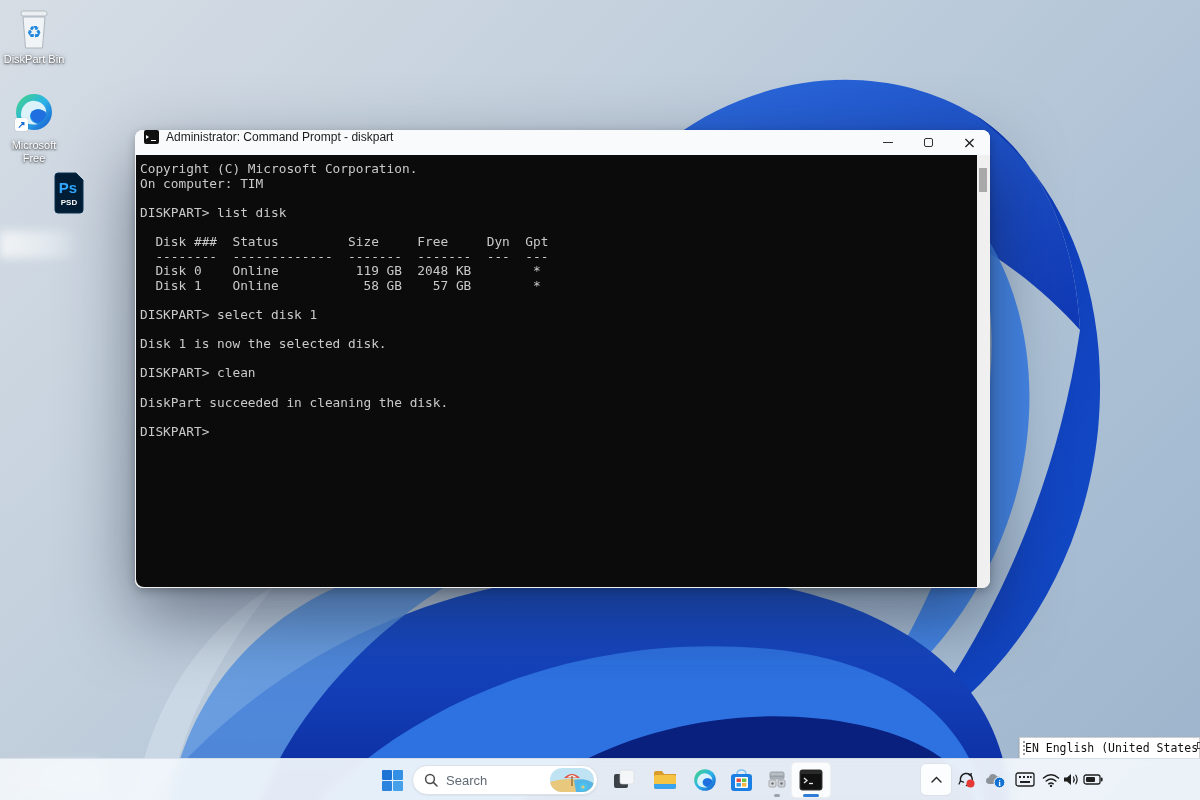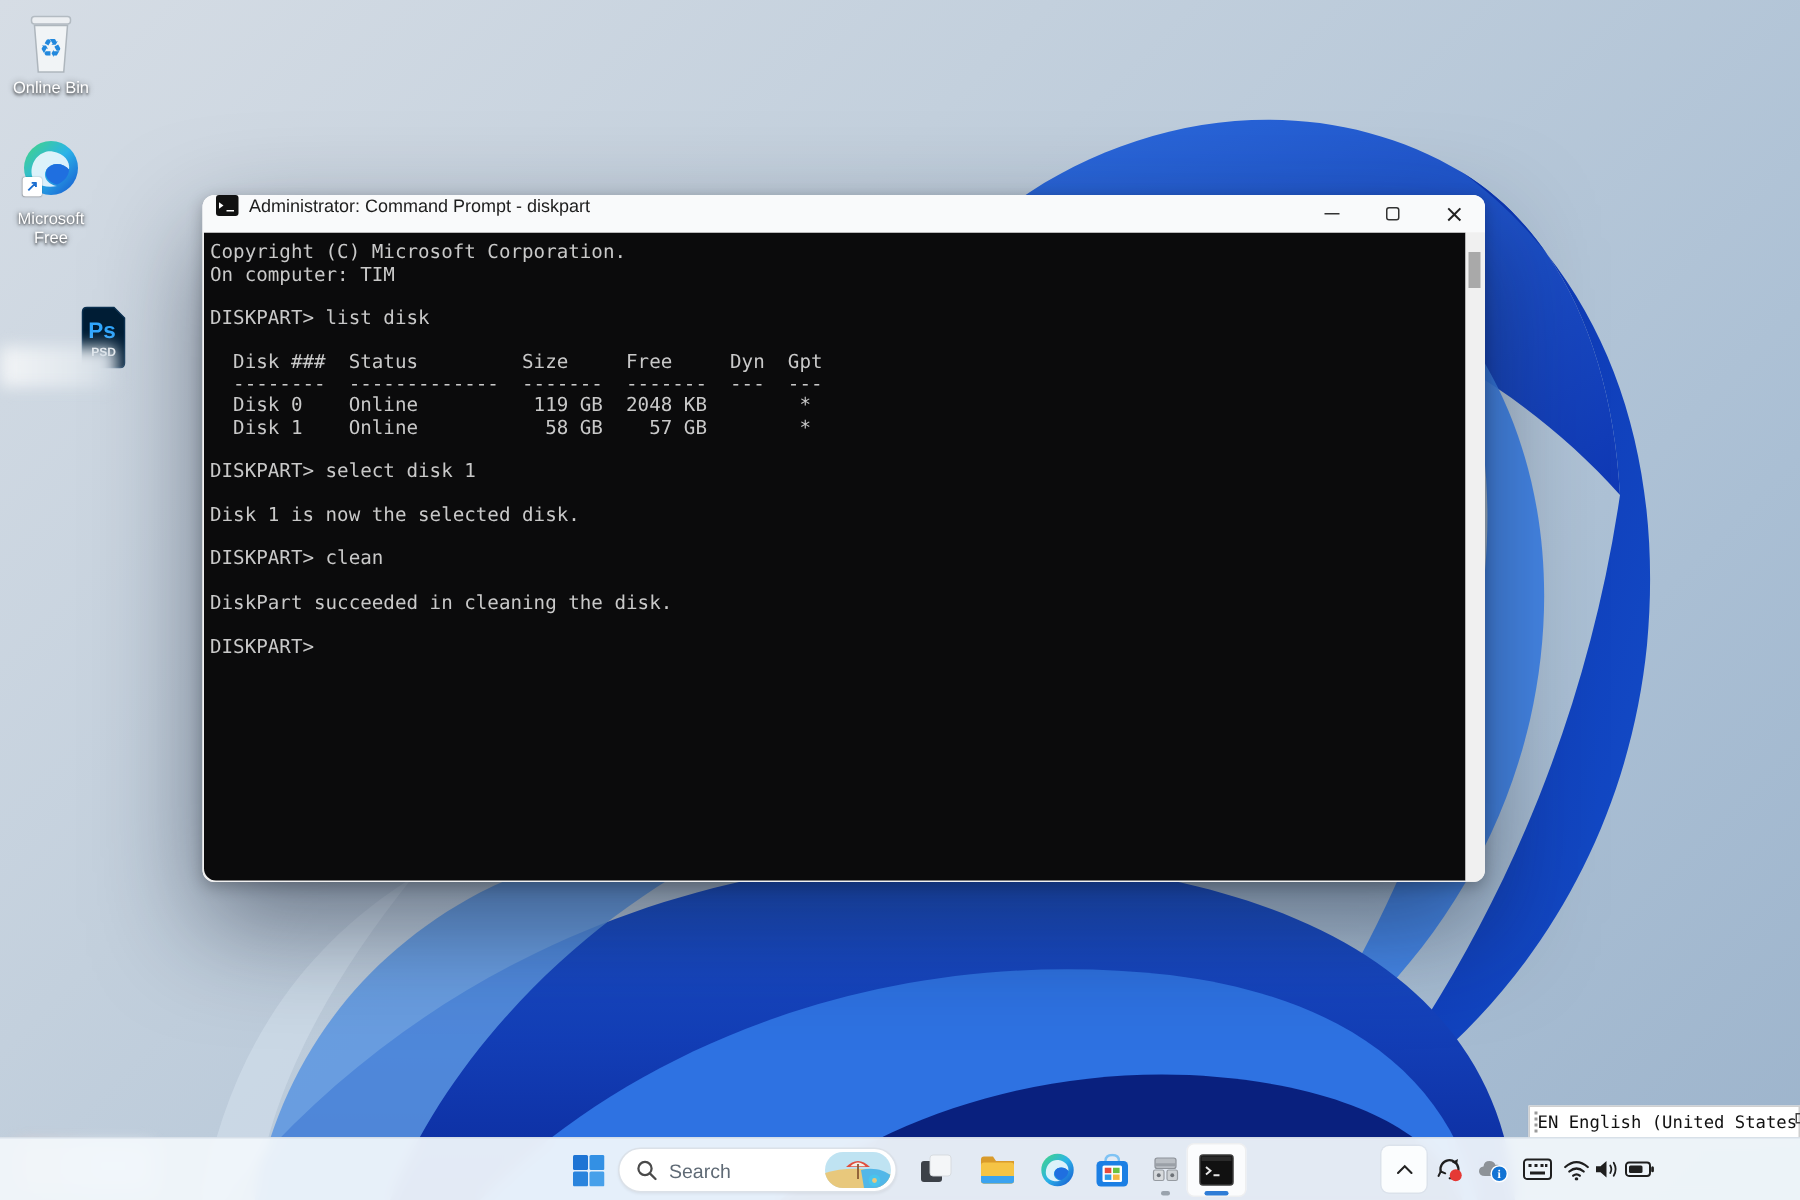--- a/index.html
+++ b/index.html
@@ -102,21 +102,21 @@
     <path d="M 135 800 C 150 710 195 635 275 585 C 215 660 180 730 170 800 Z" fill="#cdd9e6" opacity=".85"></path>
     <path d="M 170 800 C 185 715 235 640 320 595 C 370 570 430 558 490 562 C 390 610 300 700 260 800 Z" fill="#5a95e0" opacity=".85"></path>
   </svg>
 
   <div class="dicon" style="left:1px; top:8px;">
     <svg class="ig" width="40" height="42" viewBox="0 0 40 42">
       <rect x="7" y="3" width="26" height="5" rx="2" fill="#eceff2" stroke="#b3bbc2" stroke-width="1"></rect>
       <path d="M9 9 L31 9 L28.5 40 L11.5 40 Z" fill="#f1f4f6" stroke="#aeb6bd" stroke-width="1"></path>
       <text x="20" y="30" text-anchor="middle" font-size="17" fill="#2288dd">♻</text>
     </svg>
-    <div class="dlabel">Online Bin</div>
+    <div class="dlabel">DiskPart Bin</div>
   </div>
 
   <div class="dicon" style="left:1px; top:92px;">
     <span class="psd-wrap" style="display:inline-block; position:relative;">
       <svg class="ig" width="40" height="40" viewBox="0 0 40 40">
         <defs>
           <linearGradient id="eg1" x1="0" y1="0" x2="1" y2="1">
             <stop offset="0" stop-color="#44d87e"></stop>
               <stop offset=".5" stop-color="#2bb3e8"></stop>
               <stop offset="1" stop-color="#1653cf"></stop>
@@ -124,21 +124,21 @@
         </defs>
         <circle cx="20" cy="20" r="18" fill="url(#eg1)"></circle>
         <path d="M7 23 C7 13 15 8 21 9 C29 10 33 16 32 21 C28 16 20 16 17 21 C14 26 18 31 24 32 C15 34 7 30 7 23 Z" fill="#eaf6fd" opacity=".92"></path>
         <path d="M17 21 C20 16 28 16 32 21 C32 25 29 29 24 31 C19 30 15 26 17 21 Z" fill="#1f6fe0"></path>
       </svg>
       <span class="shortcut-badge">↗</span>
     </span>
     <div class="dlabel">Microsoft Free</div>
   </div>
 
-  <div class="dicon" style="left:1px; top:204px;padding-left:48px;">
+  <div class="dicon" style="left:1px; top:172px;padding-left:48px;">
     <svg class="ig" width="40" height="42" viewBox="0 0 40 42">
       <path d="M6 4 Q6 1 9 1 L27 1 L34 8 L34 38 Q34 41 31 41 L9 41 Q6 41 6 38 Z" fill="#001e36" stroke="#0b3050" stroke-width="1"></path>
       <text x="19" y="21" text-anchor="middle" font-size="15" font-weight="bold" fill="#31a8ff" font-family="Liberation Sans, sans-serif">Ps</text>
       <text x="20" y="33" text-anchor="middle" font-size="8" font-weight="bold" fill="#ffffff" font-family="Liberation Sans, sans-serif">PSD</text>
     </svg>
   </div>
   <div class="blurbox blur-psd"></div>
 
   <div class="cmd-window">
     <div class="titlebar">

